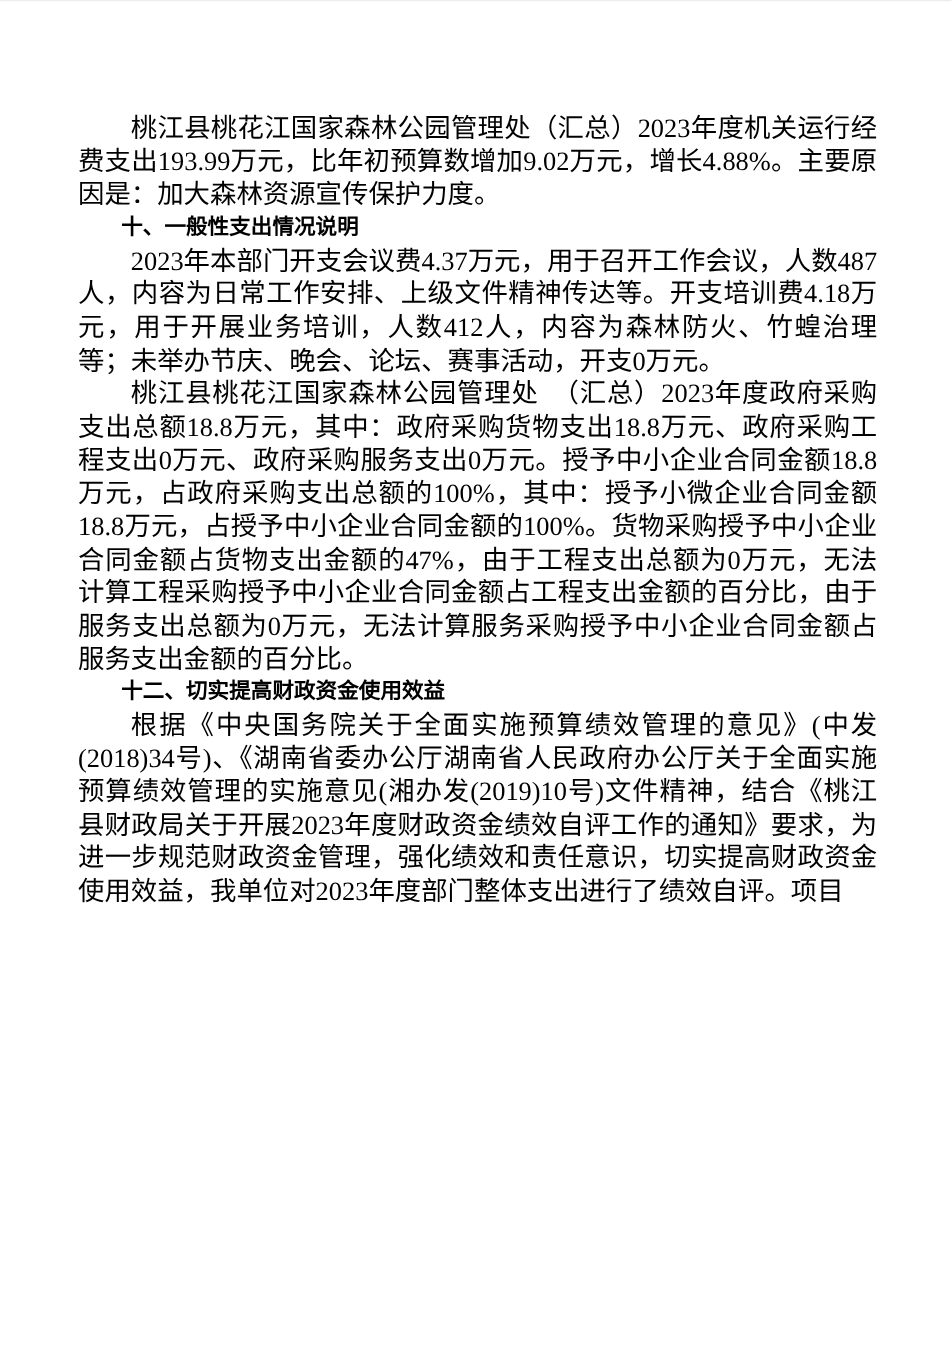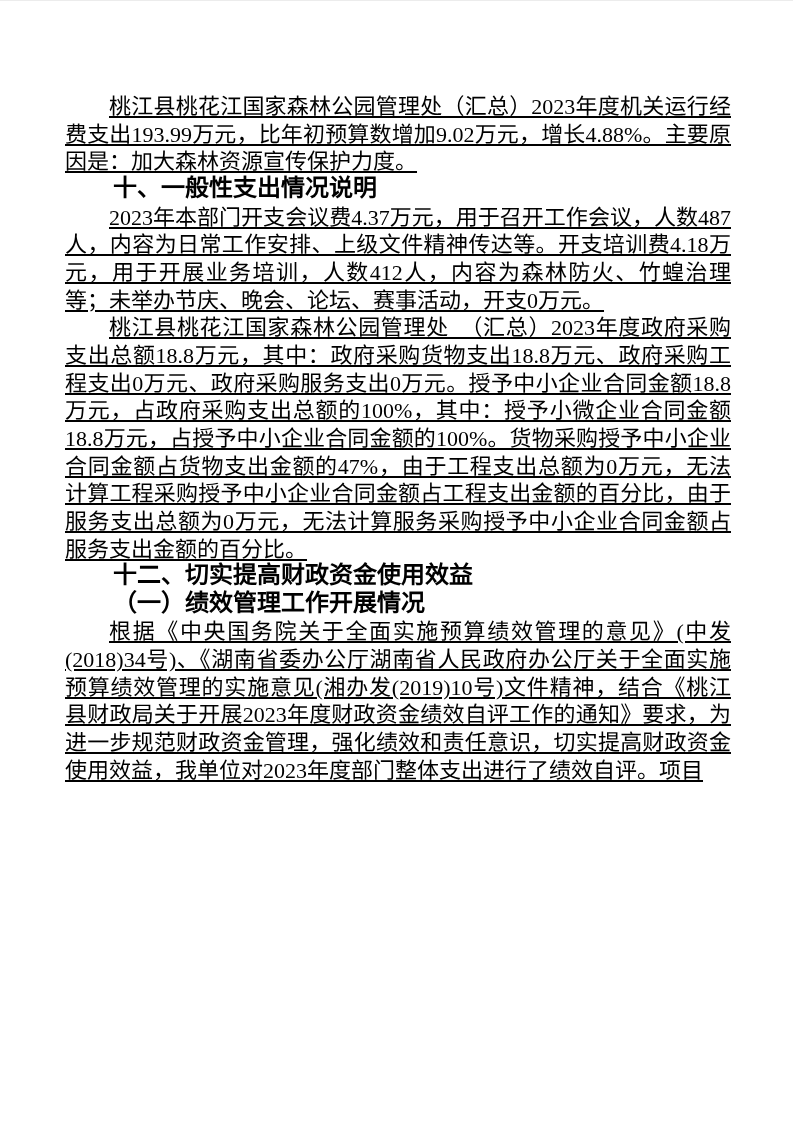--- a/index.html
+++ b/index.html
@@ -26,38 +26,36 @@
     font-size: 22px;
     line-height: 27.65px;
     text-align: justify;
     text-justify: inter-ideograph;
   }
   .para {
     margin: 0;
     padding: 0;
     text-indent: 2em;
     overflow-wrap: break-word;
-    text-decoration: underline;
   }
   .heading {
     margin: 0;
     padding: 0;
     text-indent: 2em;
-    font-family: Liberation Mono, monospace;
+    font-family: Liberation Serif, serif;
     font-weight: 700;
-    font-size: 24px;
+    font-size: 18px;
     line-height: 27.65px;
   }
 </style>
 </head>
 <body>
 
 <div class="page">
   <div class="content">
     <p class="para">桃江县桃花江国家森林公园管理处（汇总）2023年度机关运行经费支出193.99万元，比年初预算数增加9.02万元，增长4.88%。主要原因是：加大森林资源宣传保护力度。</p>
     <h2 class="heading">十、一般性支出情况说明</h2>
     <p class="para">2023年本部门开支会议费4.37万元，用于召开工作会议，人数487人，内容为日常工作安排、上级文件精神传达等。开支培训费4.18万元，用于开展业务培训，人数412人，内容为森林防火、竹蝗治理等；未举办节庆、晚会、论坛、赛事活动，开支0万元。</p>
     <p class="para">桃江县桃花江国家森林公园管理处　（汇总）2023年度政府采购支出总额18.8万元，其中：政府采购货物支出18.8万元、政府采购工程支出0万元、政府采购服务支出0万元。授予中小企业合同金额18.8万元，占政府采购支出总额的100%，其中：授予小微企业合同金额18.8万元，占授予中小企业合同金额的100%。货物采购授予中小企业合同金额占货物支出金额的47%，由于工程支出总额为0万元，无法计算工程采购授予中小企业合同金额占工程支出金额的百分比，由于服务支出总额为0万元，无法计算服务采购授予中小企业合同金额占服务支出金额的百分比。</p>
     <h2 class="heading">十二、切实提高财政资金使用效益</h2>
-    <h2 class="heading">（一）绩效管理工作开展情况</h2>
     <p class="para">根据《中央国务院关于全面实施预算绩效管理的意见》(中发(2018)34号)、《湖南省委办公厅湖南省人民政府办公厅关于全面实施预算绩效管理的实施意见(湘办发(2019)10号)文件精神，结合《桃江县财政局关于开展2023年度财政资金绩效自评工作的通知》要求，为进一步规范财政资金管理，强化绩效和责任意识，切实提高财政资金使用效益，我单位对2023年度部门整体支出进行了绩效自评。项目</p>
   </div>
 </div>
 
 </body></html>

